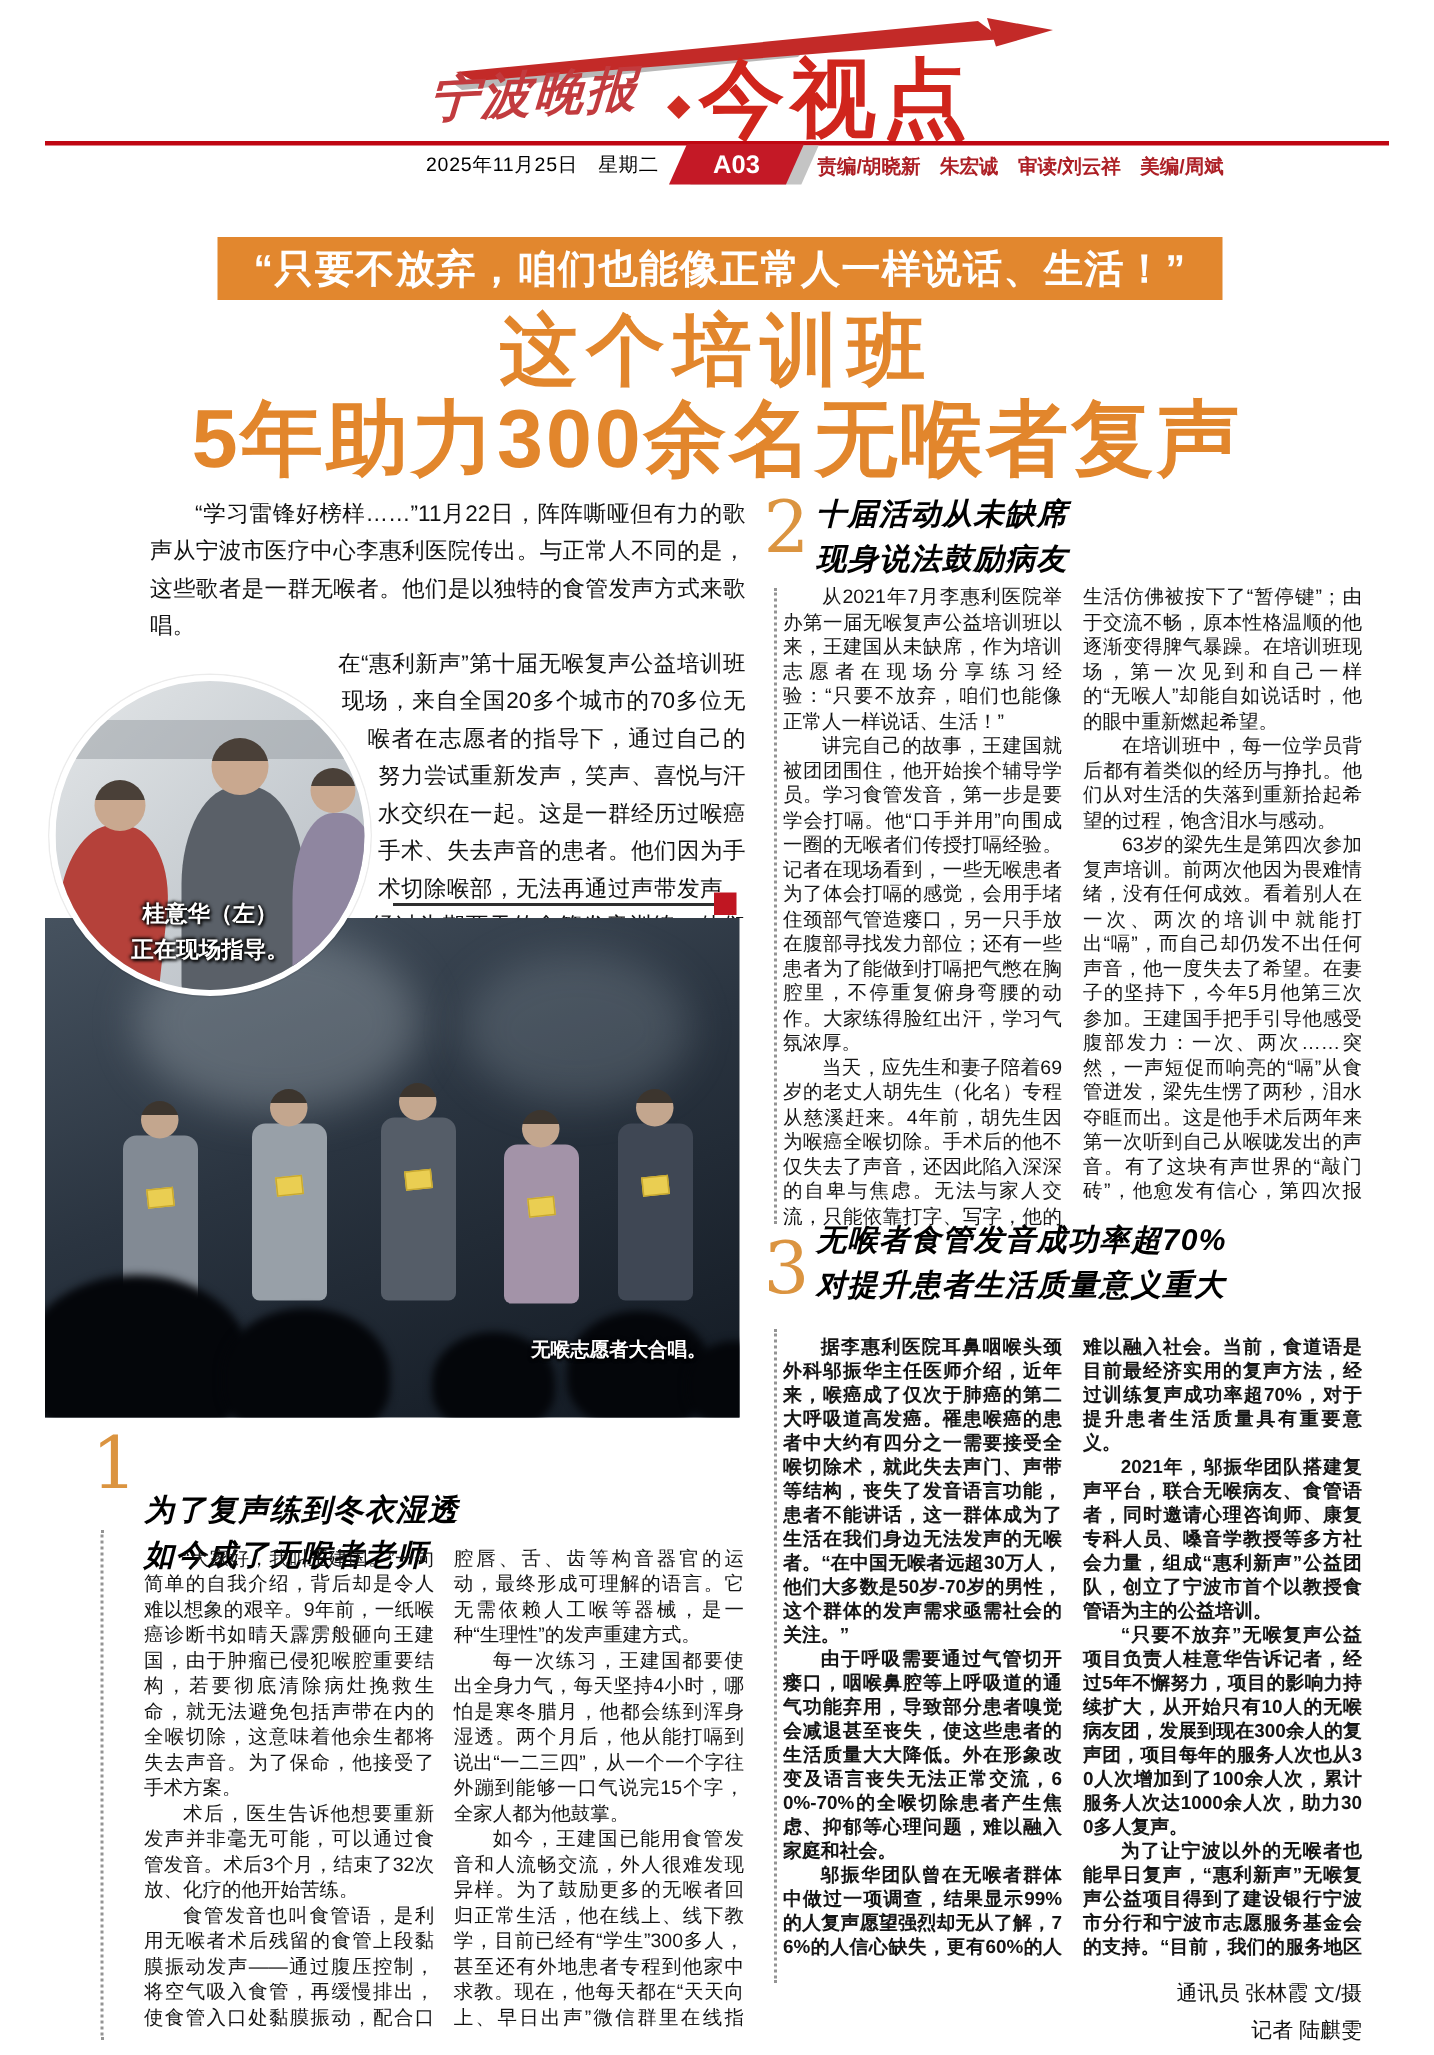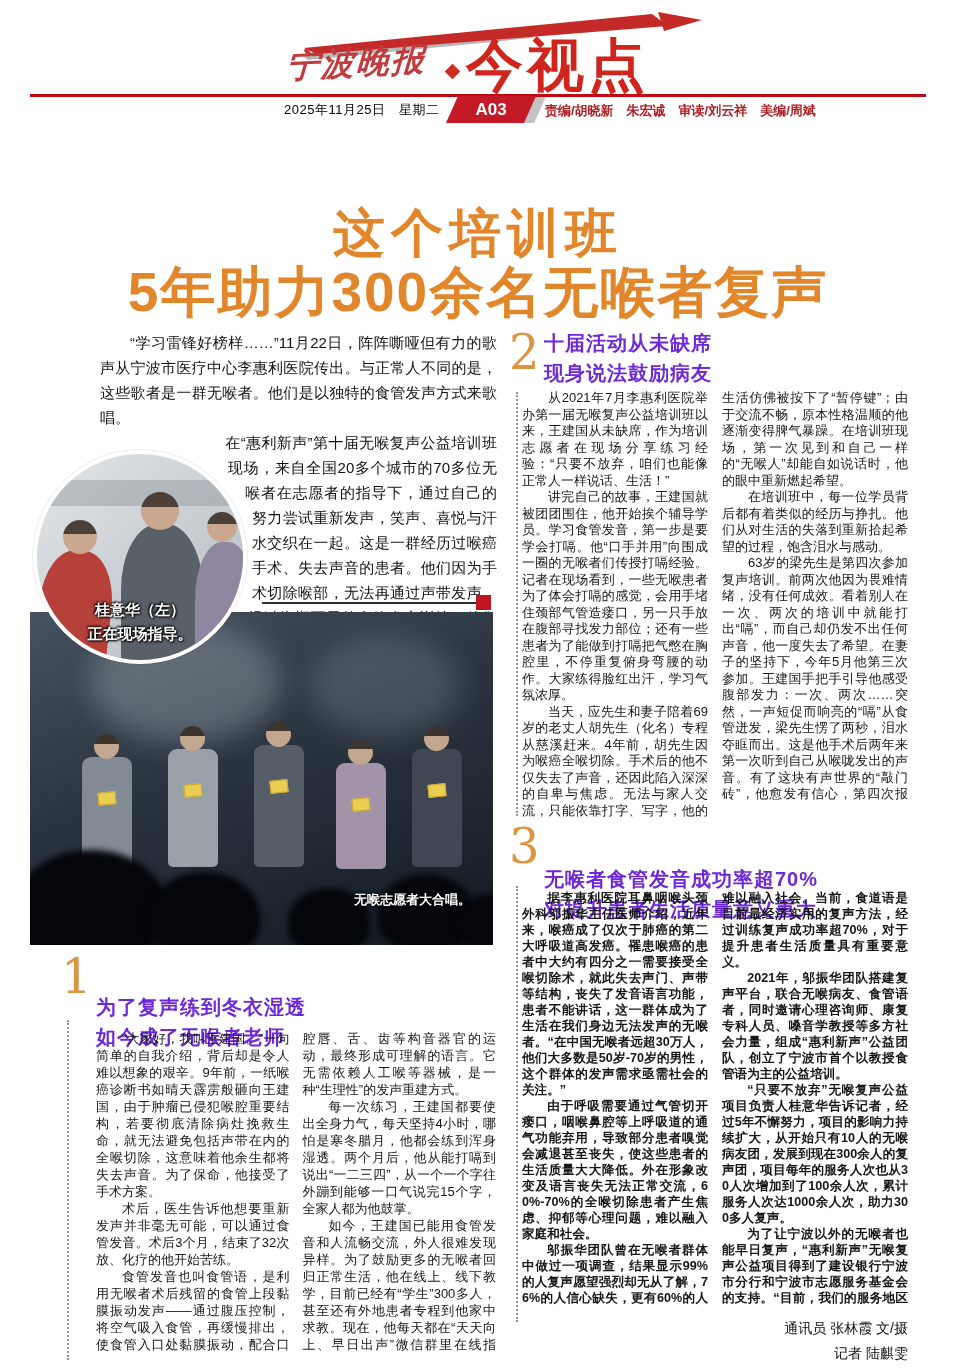--- a/index.html
+++ b/index.html
@@ -95,21 +95,21 @@
   .photo-caption {
     position:absolute; right:22px; top:279px; z-index:5; color:#fff; font-size:13px; font-weight:bold;
     text-shadow:0 1px 2px #000,0 0 3px #000;
   }
   
   .sec-number {
     position:absolute; font-family:"DejaVu Serif","Liberation Serif",serif;
     font-size:48px; color:#db9440; background:#fff; padding:0 3px; z-index:3; line-height:1.1;
   }
   .dotted-v { position:absolute; width:0; border-left:2px dotted #939393; }
-  .sec-title { position:absolute; font-size:20px; font-weight:bold; color:#6d28d9; line-height:30px; letter-spacing:1px; white-space:nowrap; }
+  .sec-title { position:absolute; font-size:20px; font-weight:bold; color:#000000; line-height:30px; letter-spacing:1px; white-space:nowrap;font-style:italic; }
   .body-text { position:absolute; column-count:2; text-align:justify; word-break:break-all; overflow:hidden; color:#151515; }
   .body-text p { text-indent:2em; }
   .s1-body { left:96px;  top:1030px; width:400px; height:334px; column-gap:13px; font-size:13px;   line-height:17px; }
   .s2-body { left:522px; top:390px;  width:386px; height:430px; column-gap:14px; font-size:13px;   line-height:16.5px; }
   .s3-body { left:522px; top:890px;  width:386px; height:424px; column-gap:14px; font-size:12.6px; line-height:16px;font-weight:bold; }
   .credits { position:absolute; left:640px; top:1316px; width:268px; text-align:right; font-size:14px; line-height:25px; color:#111; background:#fff; }
 </style>
 </head>
 <body>
 
@@ -126,20 +126,21 @@
   <div class="mast-rule"></div>
   <div class="date-line">2025年11月25日　星期二</div>
   <div class="badge-wrap">
     <div class="badge-shadow"></div>
     <div class="badge">
         <span>A03</span>
       </div>
   </div>
   <div class="editors">责编/胡晓新　朱宏诚　审读/刘云祥　美编/周斌</div>
 
+  <div class="kicker">“只要不放弃，咱们也能像正常人一样说话、生活！”</div>
   <div class="headline l1">这个培训班</div>
   <div class="headline l2">5年助力300余名无喉者复声</div>
 
   <div class="intro">
     <div class="intro-spacer"></div>
     <p>“学习雷锋好榜样……”11月22日，阵阵嘶哑但有力的歌声从宁波市医疗中心李惠利医院传出。与正常人不同的是，这些歌者是一群无喉者。他们是以独特的食管发声方式来歌唱。</p>
     <p>在“惠利新声”第十届无喉复声公益培训班现场，来自全国20多个城市的70多位无喉者在志愿者的指导下，通过自己的努力尝试重新发声，笑声、喜悦与汗水交织在一起。这是一群经历过喉癌手术、失去声音的患者。他们因为手术切除喉部，无法再通过声带发声。经过为期两天的食管发音训练，他们中有40位掌握技巧，从失声到重新发音，逐渐找回了表达的自由和对生活的希望。</p>
   </div>
 
   <div class="circle-photo">
@@ -218,21 +219,21 @@
   <div class="body-text s2-body">
       <p>从2021年7月李惠利医院举办第一届无喉复声公益培训班以来，王建国从未缺席，作为培训志愿者在现场分享练习经验：“只要不放弃，咱们也能像正常人一样说话、生活！”</p>
       <p>讲完自己的故事，王建国就被团团围住，他开始挨个辅导学员。学习食管发音，第一步是要学会打嗝。他“口手并用”向围成一圈的无喉者们传授打嗝经验。记者在现场看到，一些无喉患者为了体会打嗝的感觉，会用手堵住颈部气管造瘘口，另一只手放在腹部寻找发力部位；还有一些患者为了能做到打嗝把气憋在胸腔里，不停重复俯身弯腰的动作。大家练得脸红出汗，学习气氛浓厚。</p>
       <p>当天，应先生和妻子陪着69岁的老丈人胡先生（化名）专程从慈溪赶来。4年前，胡先生因为喉癌全喉切除。手术后的他不仅失去了声音，还因此陷入深深的自卑与焦虑。无法与家人交流，只能依靠打字、写字，他的生活仿佛被按下了“暂停键”；由于交流不畅，原本性格温顺的他逐渐变得脾气暴躁。在培训班现场，第一次见到和自己一样的“无喉人”却能自如说话时，他的眼中重新燃起希望。</p>
       <p>在培训班中，每一位学员背后都有着类似的经历与挣扎。他们从对生活的失落到重新拾起希望的过程，饱含泪水与感动。</p>
       <p>63岁的梁先生是第四次参加复声培训。前两次他因为畏难情绪，没有任何成效。看着别人在一次、两次的培训中就能打出“嗝”，而自己却仍发不出任何声音，他一度失去了希望。在妻子的坚持下，今年5月他第三次参加。王建国手把手引导他感受腹部发力：一次、两次……突然，一声短促而响亮的“嗝”从食管迸发，梁先生愣了两秒，泪水夺眶而出。这是他手术后两年来第一次听到自己从喉咙发出的声音。有了这块有声世界的“敲门砖”，他愈发有信心，第四次报名参加。这一次，他希望自己能够学习说词、说句。</p>
     </div>
 
   <div class="sec-number" style="left:506px; top:820px;">3</div>
   <div class="dotted-v" style="left:516px; top:886px; height:436px;"></div>
-  <div class="sec-title" style="left:544px; top:864px;">
+  <div class="sec-title" style="left:544px; top:812px;">
     <div>无喉者食管发音成功率超70%</div>
     <div>对提升患者生活质量意义重大</div>
   </div>
   <div class="body-text s3-body">
       <p>据李惠利医院耳鼻咽喉头颈外科邬振华主任医师介绍，近年来，喉癌成了仅次于肺癌的第二大呼吸道高发癌。罹患喉癌的患者中大约有四分之一需要接受全喉切除术，就此失去声门、声带等结构，丧失了发音语言功能，患者不能讲话，这一群体成为了生活在我们身边无法发声的无喉者。“在中国无喉者远超30万人，他们大多数是50岁-70岁的男性，这个群体的发声需求亟需社会的关注。”</p>
       <p>由于呼吸需要通过气管切开瘘口，咽喉鼻腔等上呼吸道的通气功能弃用，导致部分患者嗅觉会减退甚至丧失，使这些患者的生活质量大大降低。外在形象改变及语言丧失无法正常交流，60%-70%的全喉切除患者产生焦虑、抑郁等心理问题，难以融入家庭和社会。</p>
       <p>邬振华团队曾在无喉者群体中做过一项调查，结果显示99%的人复声愿望强烈却无从了解，76%的人信心缺失，更有60%的人难以融入社会。当前，食道语是目前最经济实用的复声方法，经过训练复声成功率超70%，对于提升患者生活质量具有重要意义。</p>
       <p>2021年，邬振华团队搭建复声平台，联合无喉病友、食管语者，同时邀请心理咨询师、康复专科人员、嗓音学教授等多方社会力量，组成“惠利新声”公益团队，创立了宁波市首个以教授食管语为主的公益培训。</p>
       <p>“只要不放弃”无喉复声公益项目负责人桂意华告诉记者，经过5年不懈努力，项目的影响力持续扩大，从开始只有10人的无喉病友团，发展到现在300余人的复声团，项目每年的服务人次也从30人次增加到了100余人次，累计服务人次达1000余人次，助力300多人复声。</p>
       <p>为了让宁波以外的无喉者也能早日复声，“惠利新声”无喉复声公益项目得到了建设银行宁波市分行和宁波市志愿服务基金会的支持。“目前，我们的服务地区已经延伸至江苏、安徽、江西、湖北等多个省份的20多个城市。”桂意华说，此次培训除了食管语还安排了学习电子喉、人工喉和食管发音组，为不同群体提供个性化需求。</p>

